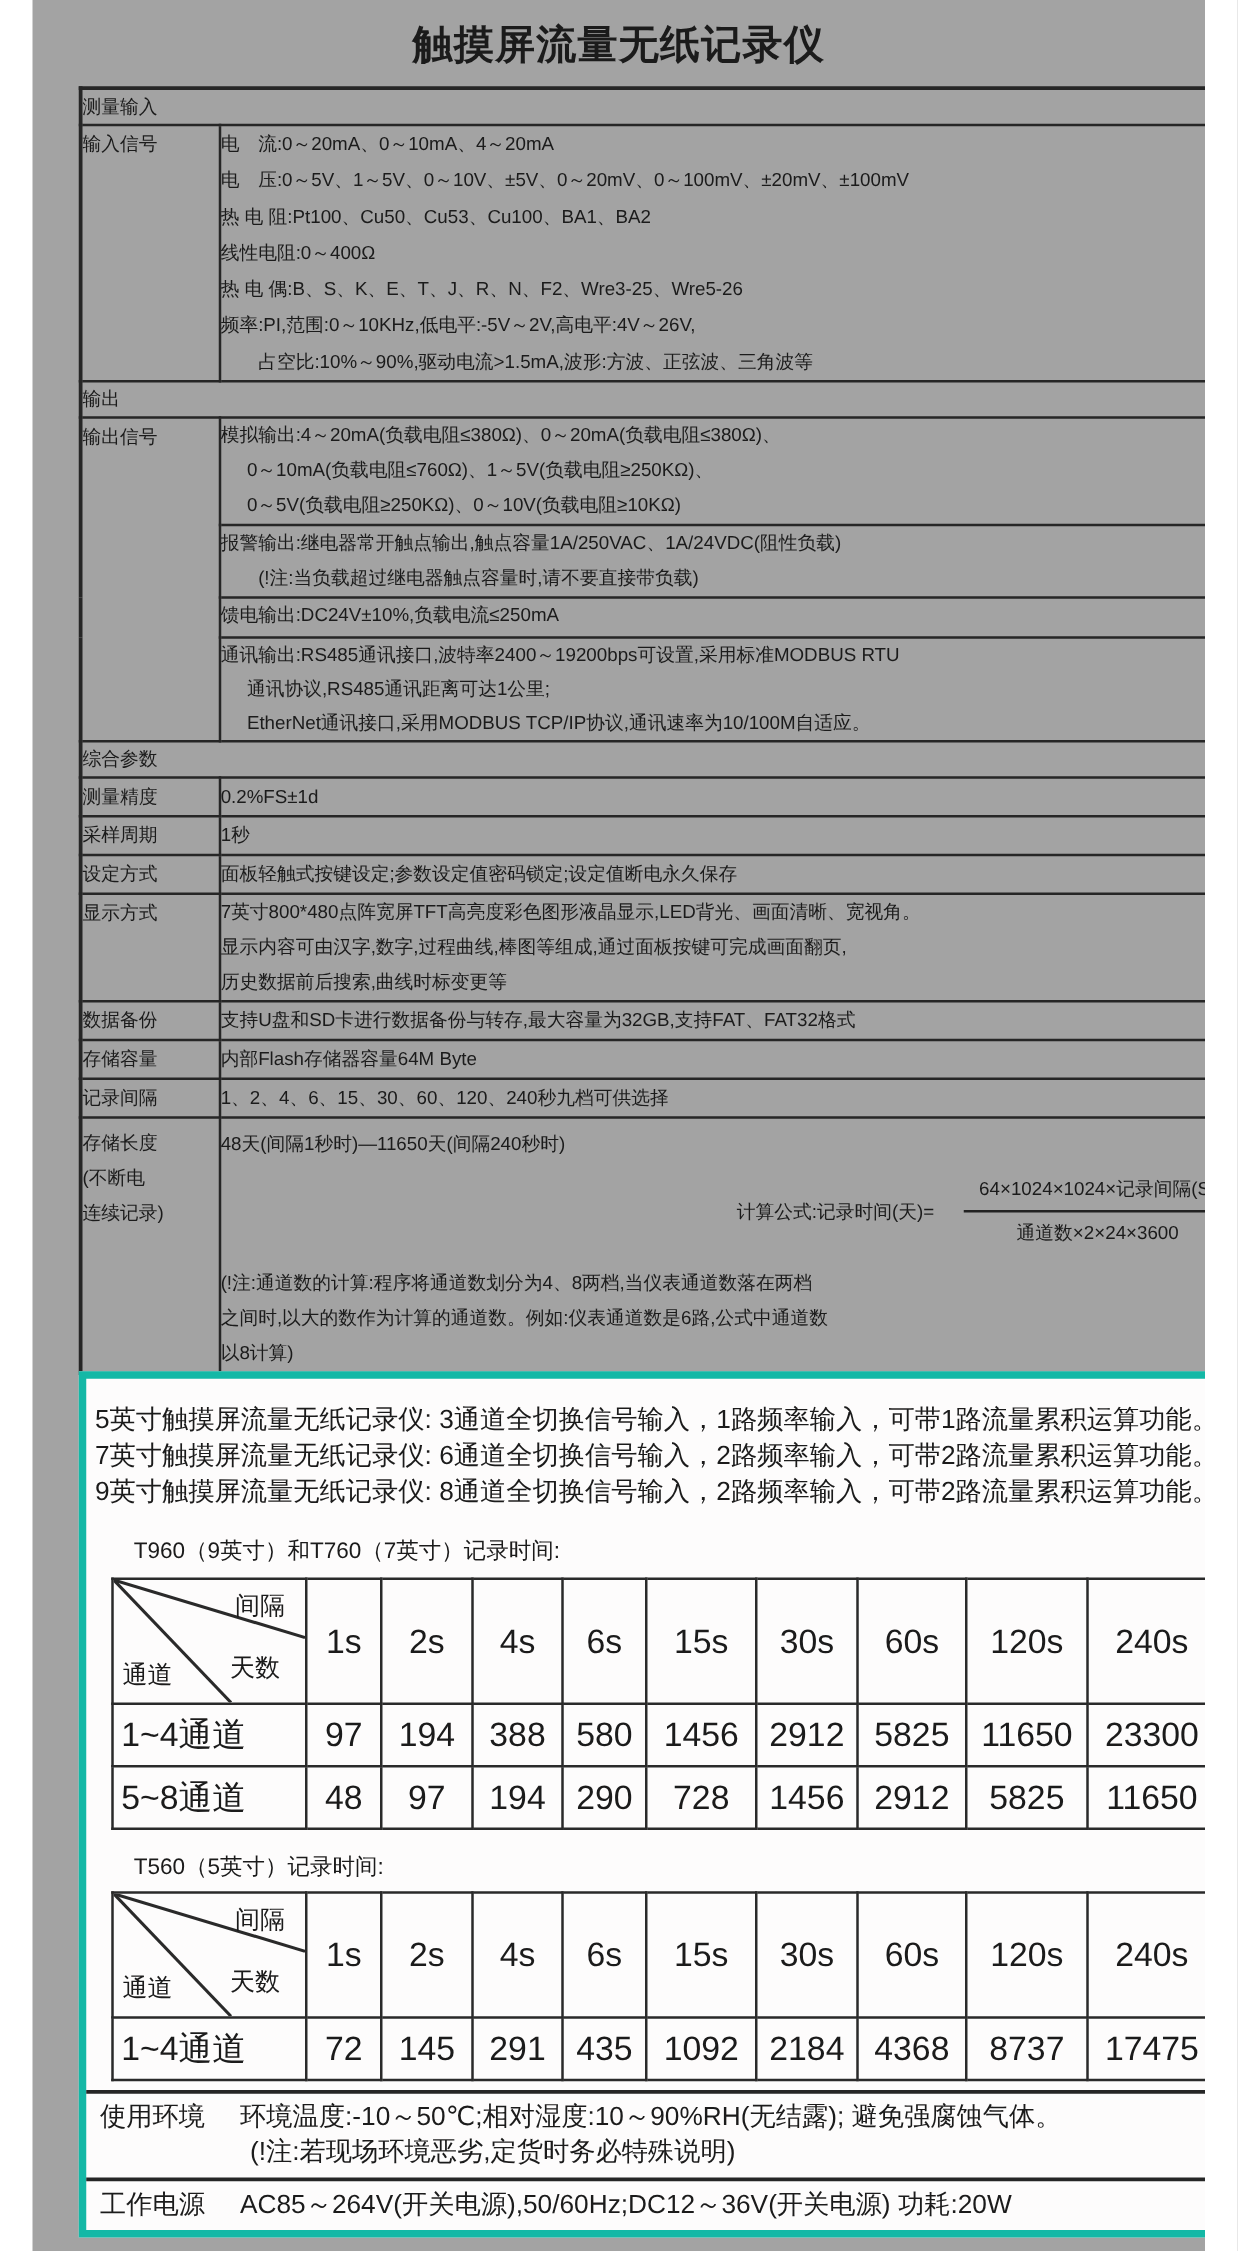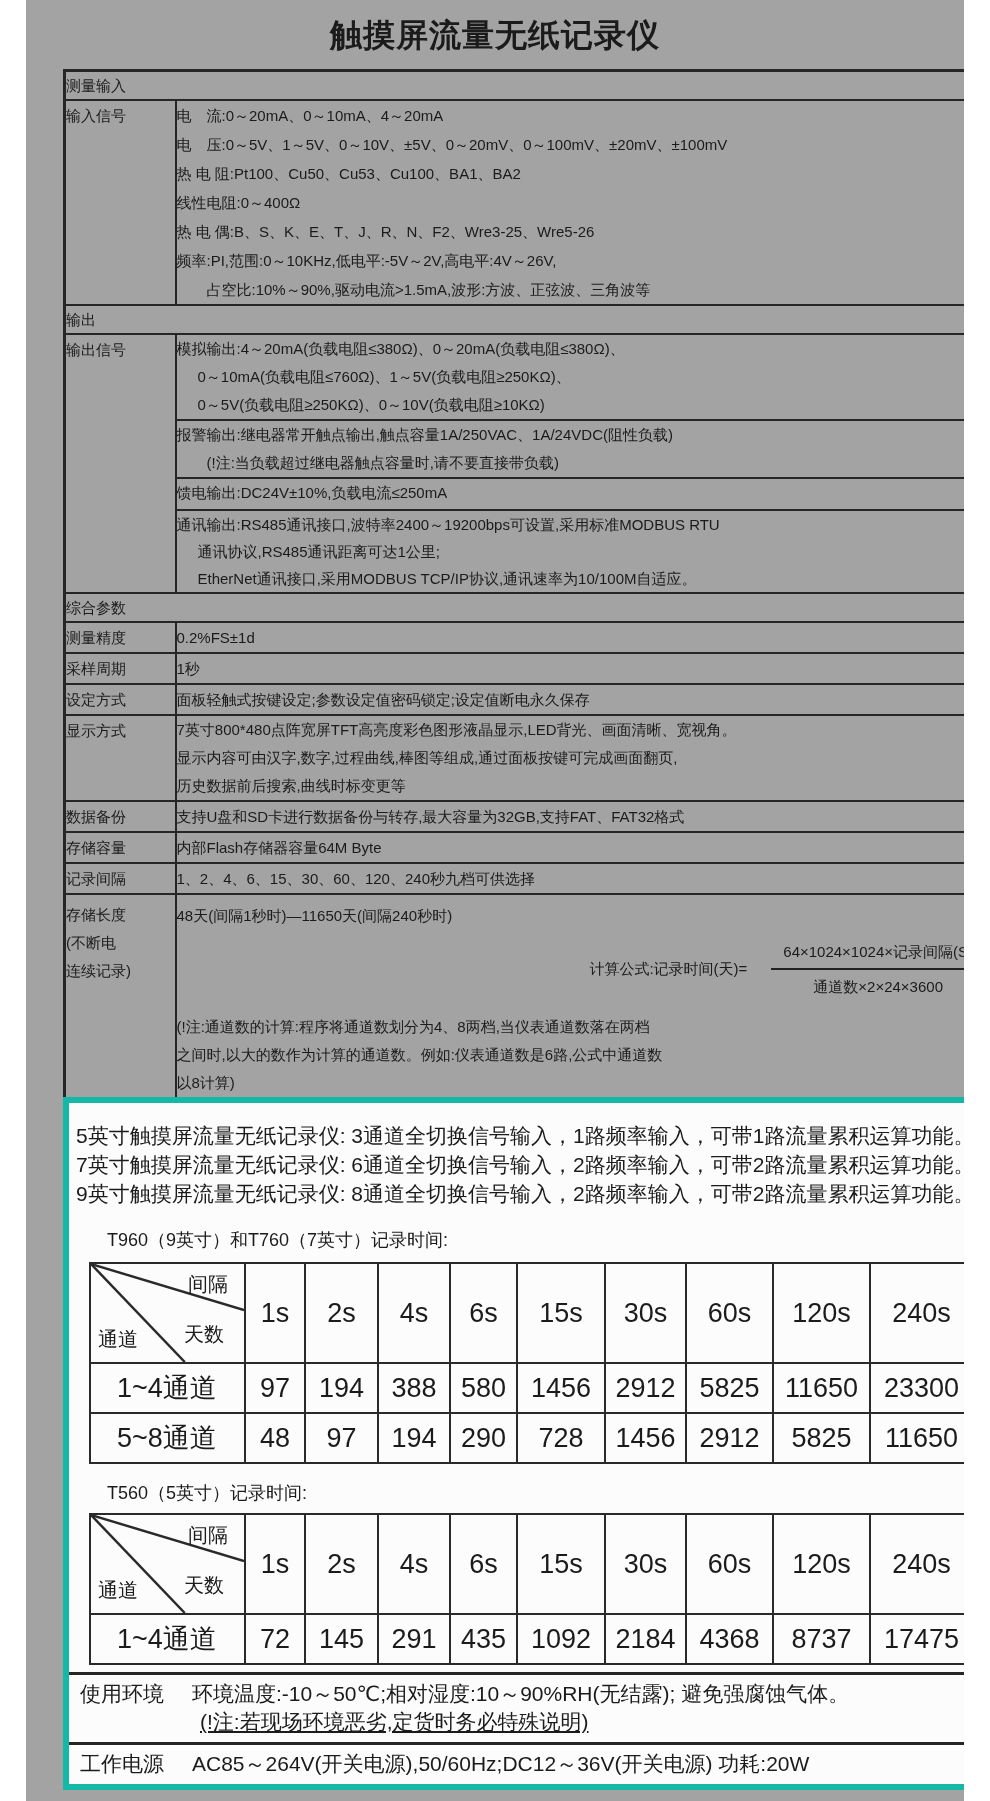--- a/index.html
+++ b/index.html
@@ -51,33 +51,33 @@
   .intro div { line-height:29px; white-space:nowrap; }
   .rec-heading { margin:20px 0 0 38px; font-size:18px; font-weight:400; }
 
   table.rec {
     border-collapse:collapse; table-layout:fixed;
     width:883px; margin:10px 0 0 20px;
   }
   table.rec td { border:2px solid #2a2a2a; text-align:center; padding:0; }
   .rec .colhead { height:100px; font-size:27px; }
   .rec .datarow td { height:48px; font-size:27px; }
-  .rec .rowlab { text-align:left; padding-left:26px; font-size:23px;border-radius:22px; }
+  .rec .rowlab { text-align:left; padding-left:6px; font-size:23px;border-radius:22px; }
   .corner { position:relative; padding:0;text-decoration:underline; }
   .corner svg { position:absolute; left:0; top:0; width:100%; height:100%; }
   .corner .c-interval { position:absolute; top:7px; right:16px; font-size:20px; }
   .corner .c-days { position:absolute; top:57px; right:20px; font-size:20px; }
   .corner .c-channel { position:absolute; bottom:9px; left:7px; font-size:20px; }
 
   .foot-row { border-top:3px solid #262626; display:flex; font-size:21px; }
   .foot-row .flbl { flex:none; width:112px; padding:5px 0 0 11px; line-height:28px; }
   .foot-row .fcontent { padding:5px 0 6px 0; }
   .foot-row .fcontent div { line-height:28px; white-space:nowrap; }
   .foot-row.env { margin-top:7px; }
-  .f-ind { padding-left:8px;text-decoration:underline; }
+  .f-ind { padding-left:8px; }
 </style>
 </head>
 <body>
 
 <div class="page">
 
   <h1 class="doc-title">触摸屏流量无纸记录仪</h1>
 
   <table class="spec">
     <colgroup>

